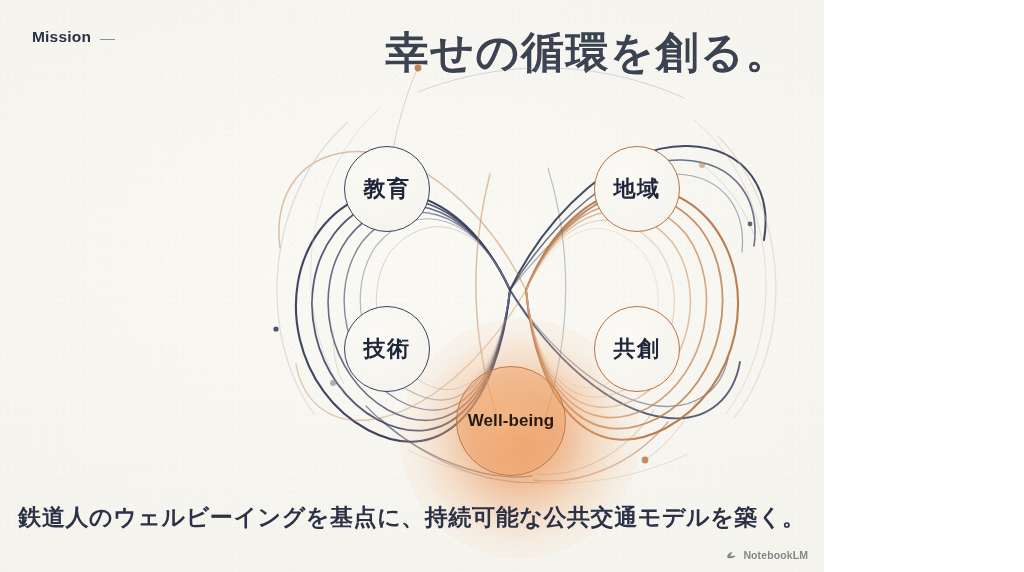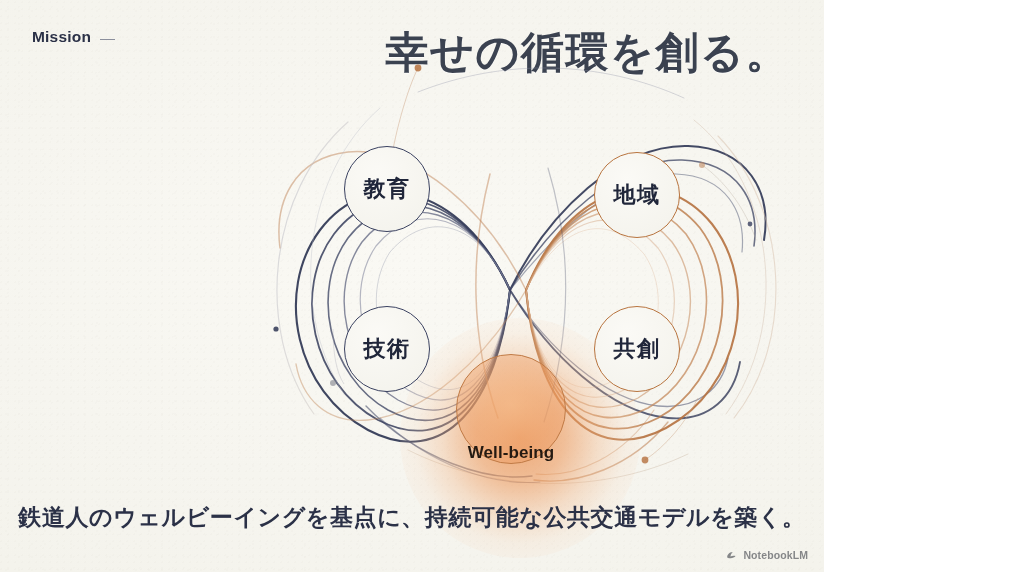--- a/index.html
+++ b/index.html
@@ -99,21 +99,21 @@
     font-weight: bold;
     color: #20263a;
     letter-spacing: 1.5px;
     line-height: 1;
     white-space: nowrap;
   }
   .node.navy  { border: 1.7px solid #3a4160; }
   .node.amber { border: 1.7px solid #b8743f; }
 
   #node-education { left: 344px; top: 146px; width: 86px; height: 86px; }
-  #node-region    { left: 594px; top: 152px; width: 86px; height: 86px; }
+  #node-region    { left: 594px; top: 146px; width: 86px; height: 86px; }
   #node-technology{ left: 344px; top: 306px; width: 86px; height: 86px; }
   #node-cocreation{ left: 594px; top: 306px; width: 86px; height: 86px; }
 
   
   .wellbeing-glow {
     position: absolute;
     left: 400px;
     top: 318px;
     width: 240px;
     height: 240px;
@@ -123,27 +123,27 @@
         rgba(233,138,72,0.72) 0%,
         rgba(236,150,88,0.58) 26%,
         rgba(240,175,125,0.34) 46%,
         rgba(244,200,165,0.16) 62%,
         rgba(246,214,188,0.05) 78%,
         rgba(246,214,188,0) 100%);
   }
   .wellbeing {
     position: absolute;
     left: 456px;
-    top: 354px;
+    top: 366px;
     width: 110px;
     height: 110px;
     border-radius: 50%;
     border: 1.6px solid #c07a45;
     display: flex;
-    align-items: flex-end;
+    align-items: center;
     justify-content: center;
     box-sizing: border-box;
     background: radial-gradient(circle at 50% 46%,
         rgba(246,182,128,0.55) 0%,
         rgba(238,155,95,0.42) 55%,
         rgba(233,140,78,0.30) 100%);
   }
   .wellbeing-label {
     font-size: 17px;
     font-weight: bold;

